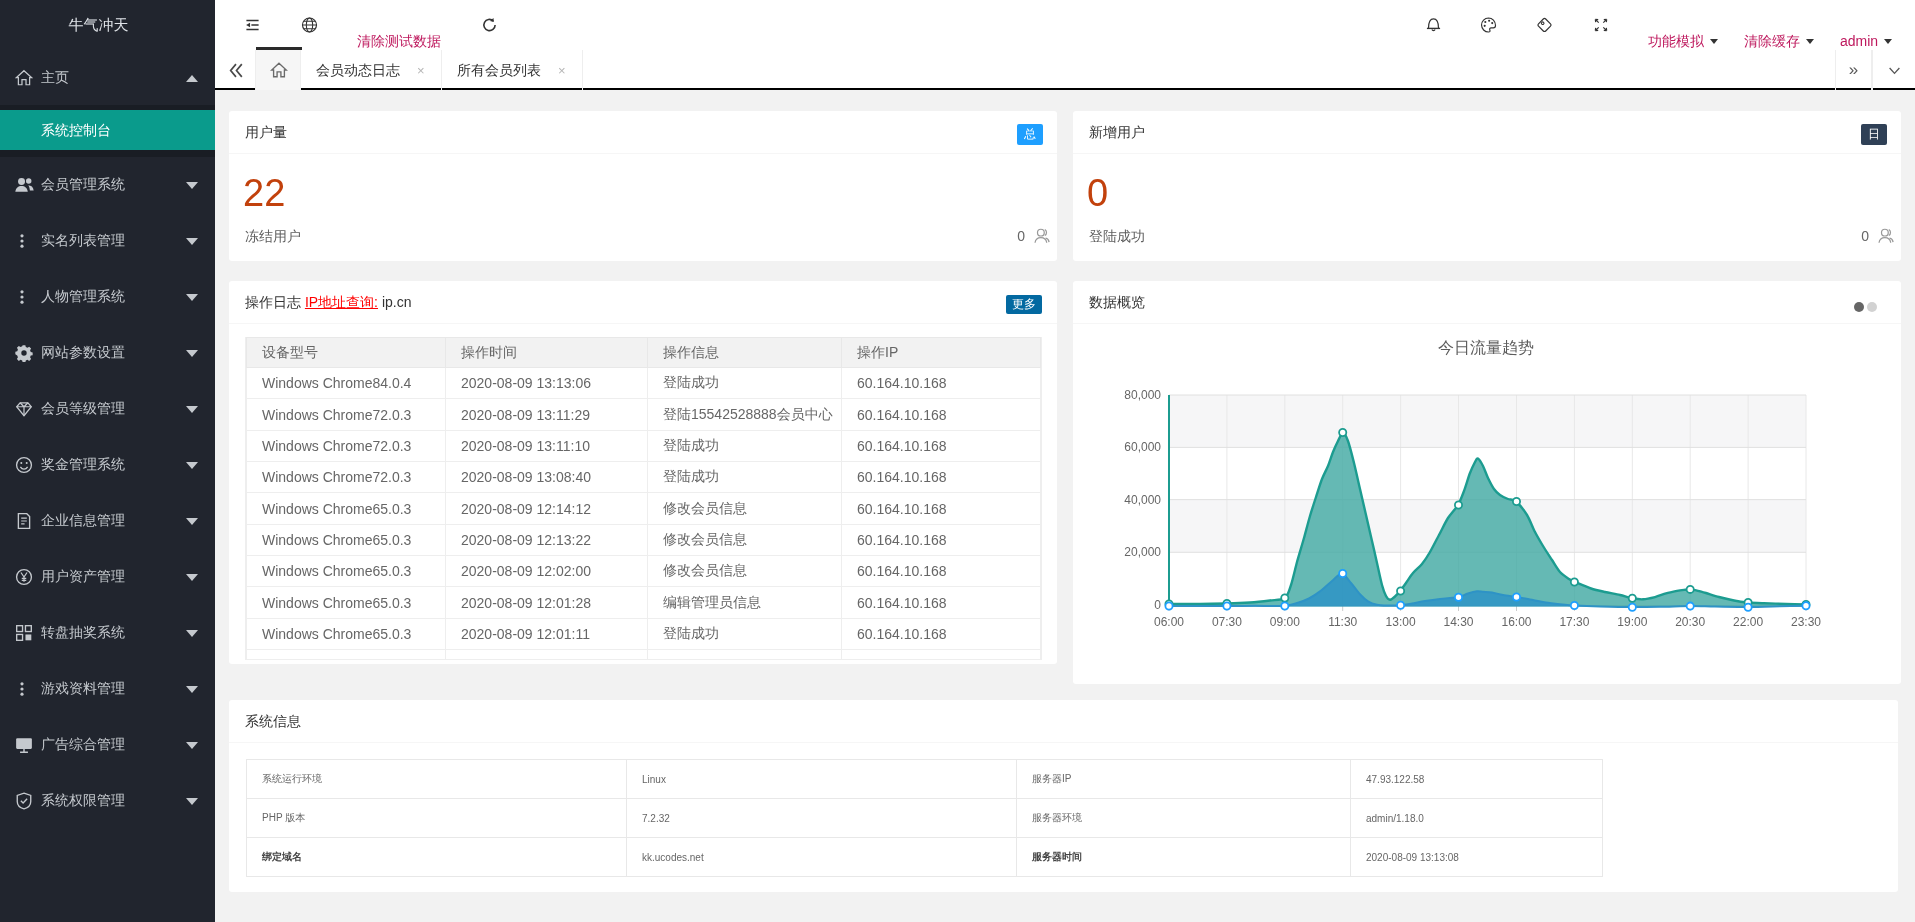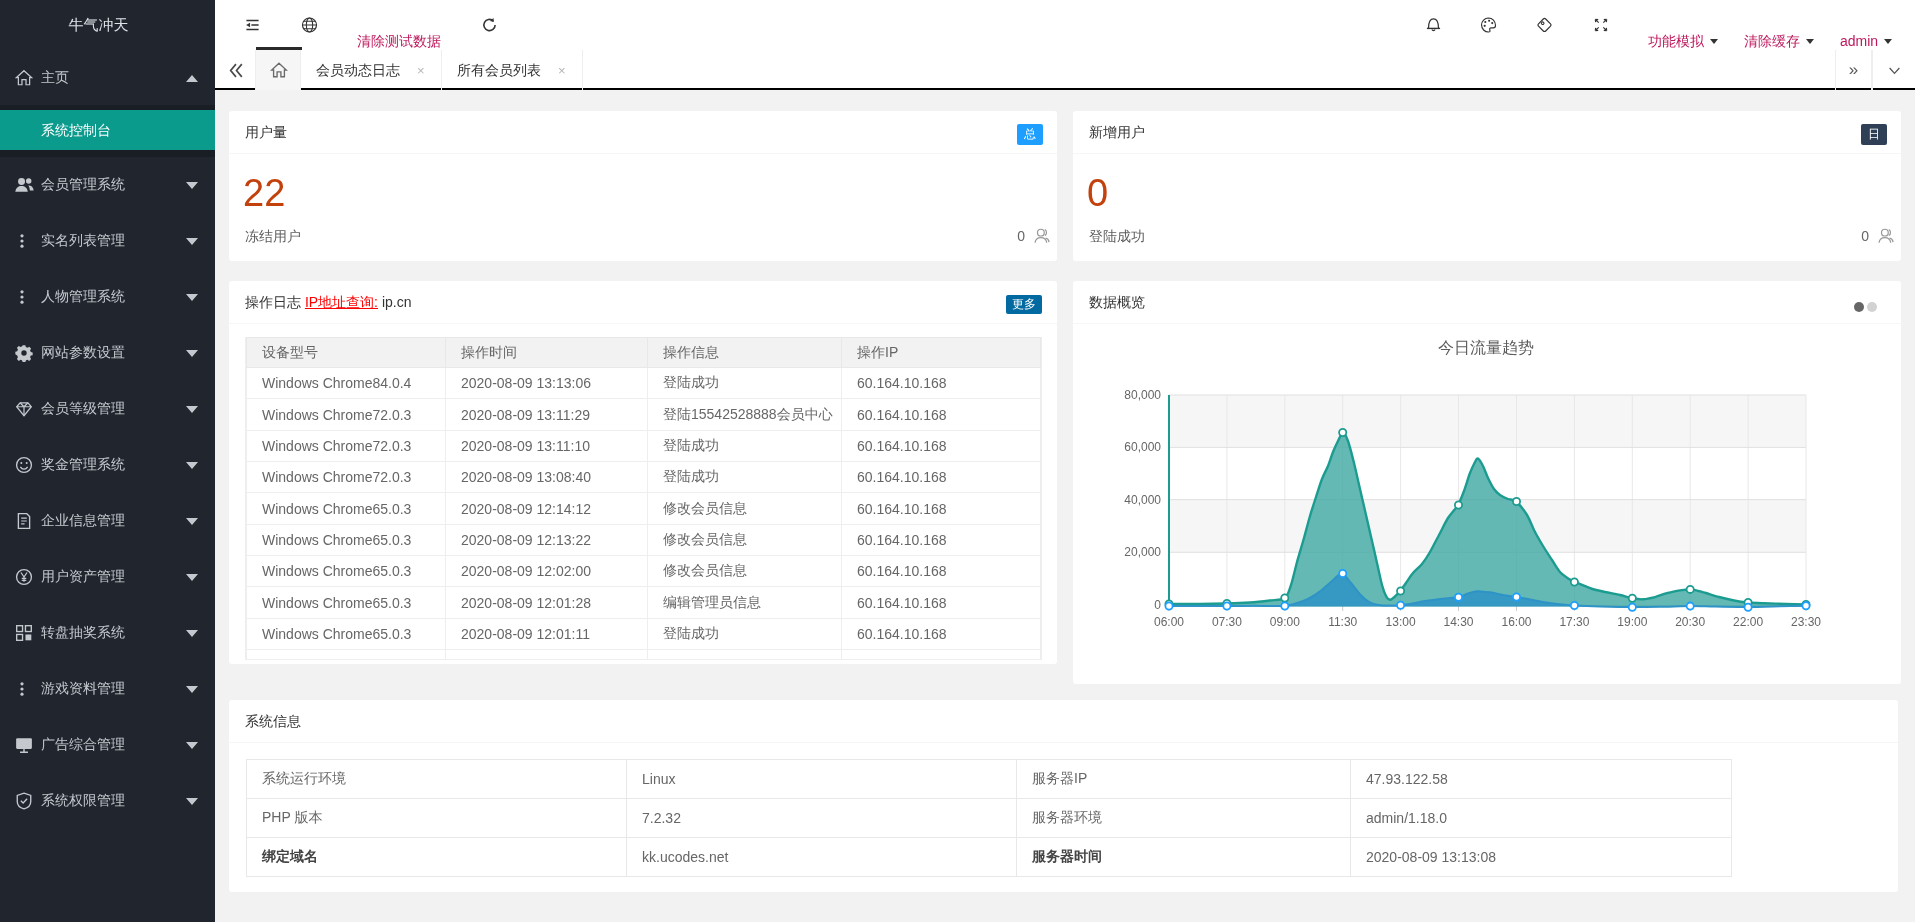--- a/index.html
+++ b/index.html
@@ -28,21 +28,21 @@
 .badge { position:absolute; top:13px; width:26px; height:21px; line-height:21px; text-align:center; color:#fff; font-size:12px; border-radius:2px; }
 .bignum { font-size:38px; color:#c2410c; }
 .sub14 { font-size:14px; color:#5e5e5e; }
 table { border-collapse:collapse; }
 
 #logtbl { position:absolute; left:16px; top:56px; width:797px; height:323px; overflow:hidden; border:1px solid #eee; border-top:none; }
 #logtbl table { width:100%; table-layout:fixed; font-size:14px; color:#666; }
 #logtbl th { background:#f2f2f2; font-weight:normal; text-align:left; height:30px; padding-left:15px; border:1px solid #e8e8e8; color:#666; }
 #logtbl td { height:31.35px; padding-left:15px; border:1px solid #eee; }
 
-#systbl { width:1486px; margin:16px 5px 0 17px; font-size:14px; color:#666; }
+#systbl { width:1357px; margin:16px 5px 0 17px; font-size:10px; color:#666; }
 #systbl td { height:39px; padding-left:15px; border:1px solid #e8e8e8; }
 .bold { font-weight:bold; color:#444; }
 </style>
 </head>
 <body>
 
 <div id="side">
   <div id="logo">牛气冲天</div>
   <div class="mi" style="top:50px; height:55px;">
     <svg class="ic" viewBox="0 0 16 16" style="left:15px">

